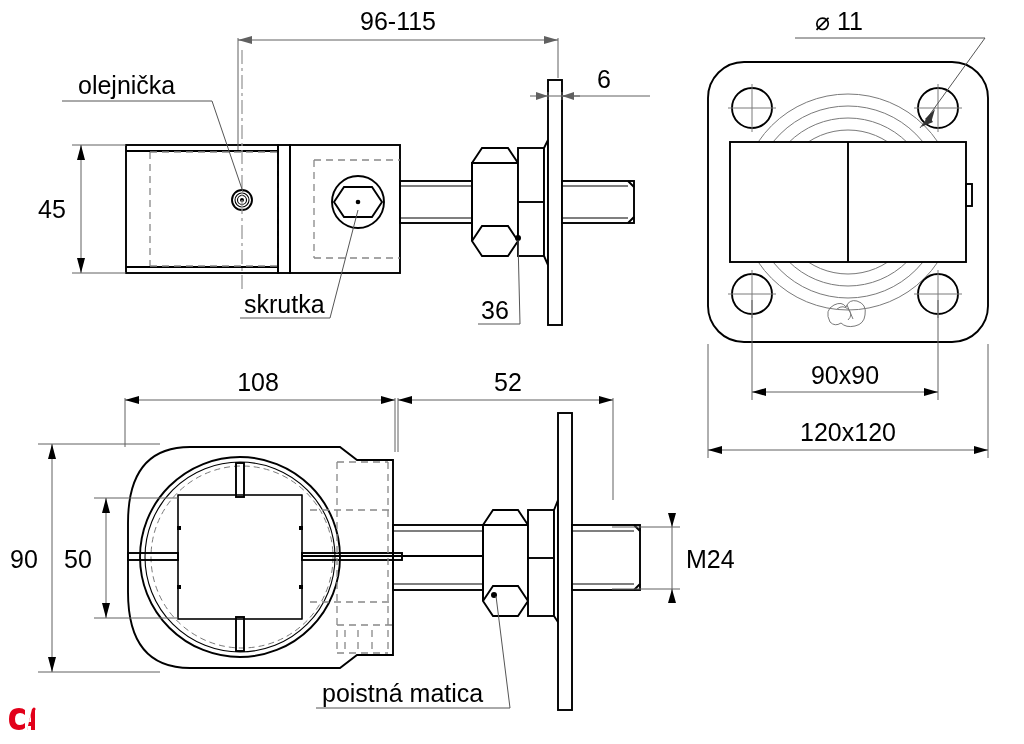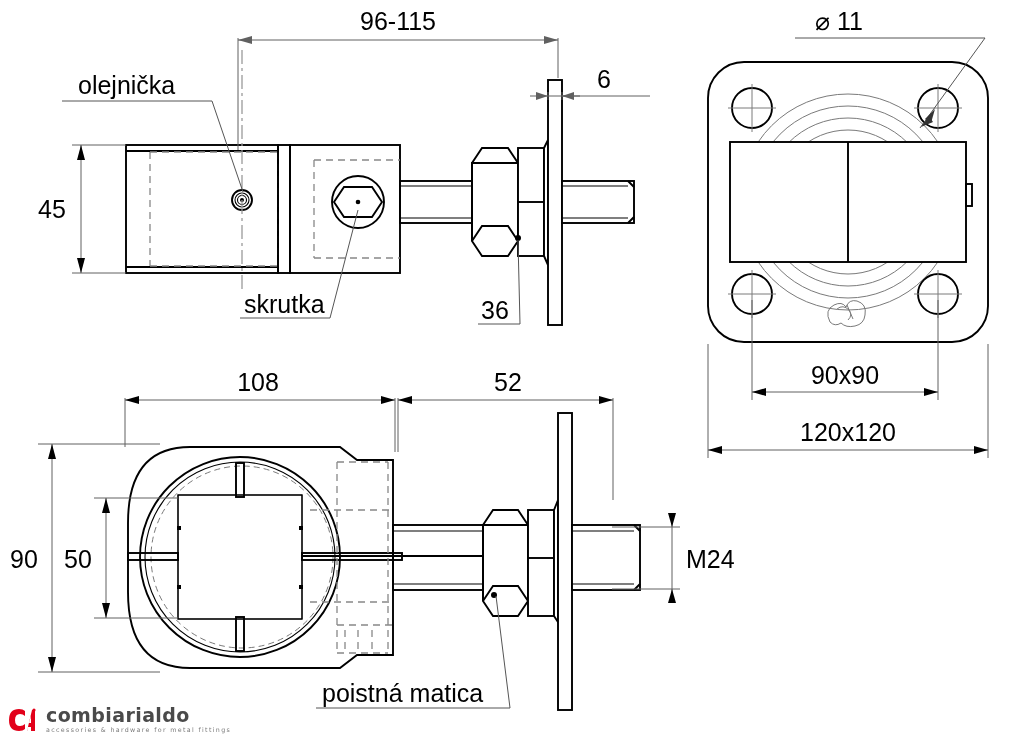--- a/index.html
+++ b/index.html
@@ -404,19 +404,15 @@
   </svg>
 
   <div class="logo-wrap">
     <div class="logo-mark">
       <svg viewBox="0 0 30 26" width="30" height="26">
         <path d="M 13 2 Q 3 2 3 13 Q 3 24 13 24 Q 17 24 19 22 L 19 17 Q 17 19 14 19 Q 9 19 9 13 Q 9 7 14 7 Q 17 7 19 9 L 19 4 Q 17 2 13 2 Z" fill="#e2001a"></path>
         <path d="M 21 24 L 26 3 L 29 3 L 29 24 L 25 24 L 25 20 L 22 20 L 21.2 24 Z M 23 16 L 25 16 L 25 9 Z" fill="#e2001a"></path>
         <circle cx="28" cy="3" r="1.6" fill="#e2001a"></circle>
       </svg>
     </div>
-    <div class="logo-text-block">
-      <span class="logo-name">combiarialdo</span>
-      <span class="logo-tag">accessories &amp; hardware for metal fittings</span>
-    </div>
   </div>
 
 </div>
 
 </body></html>

